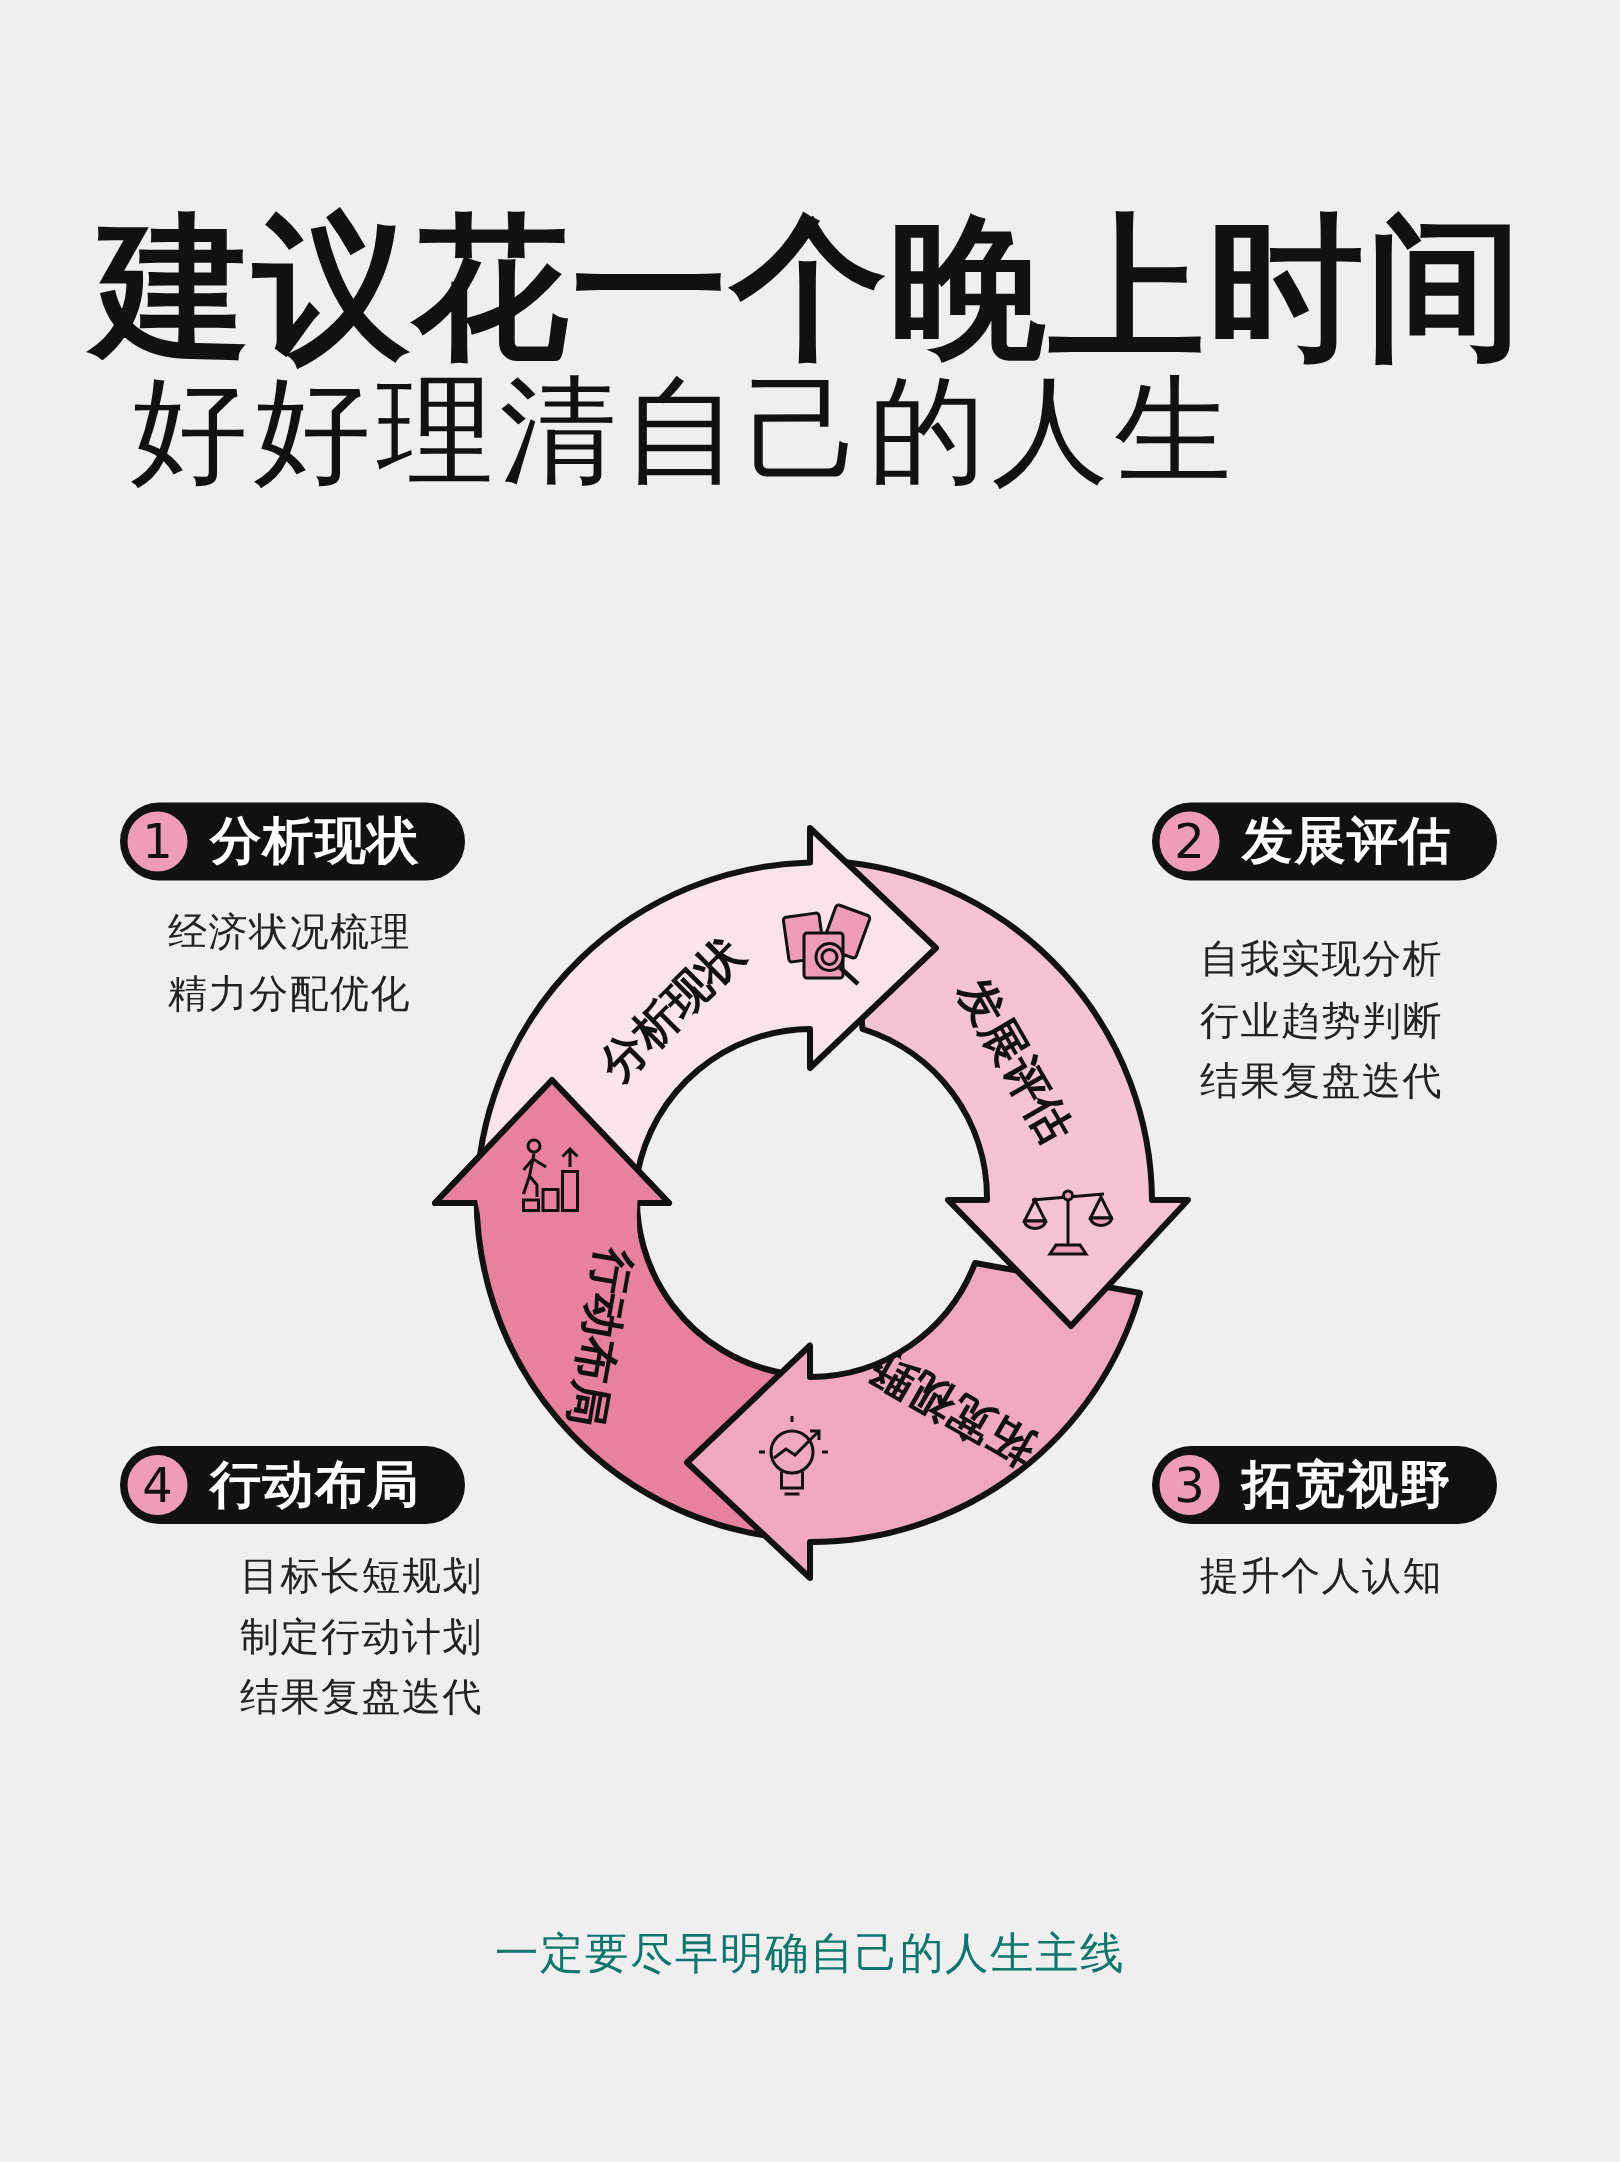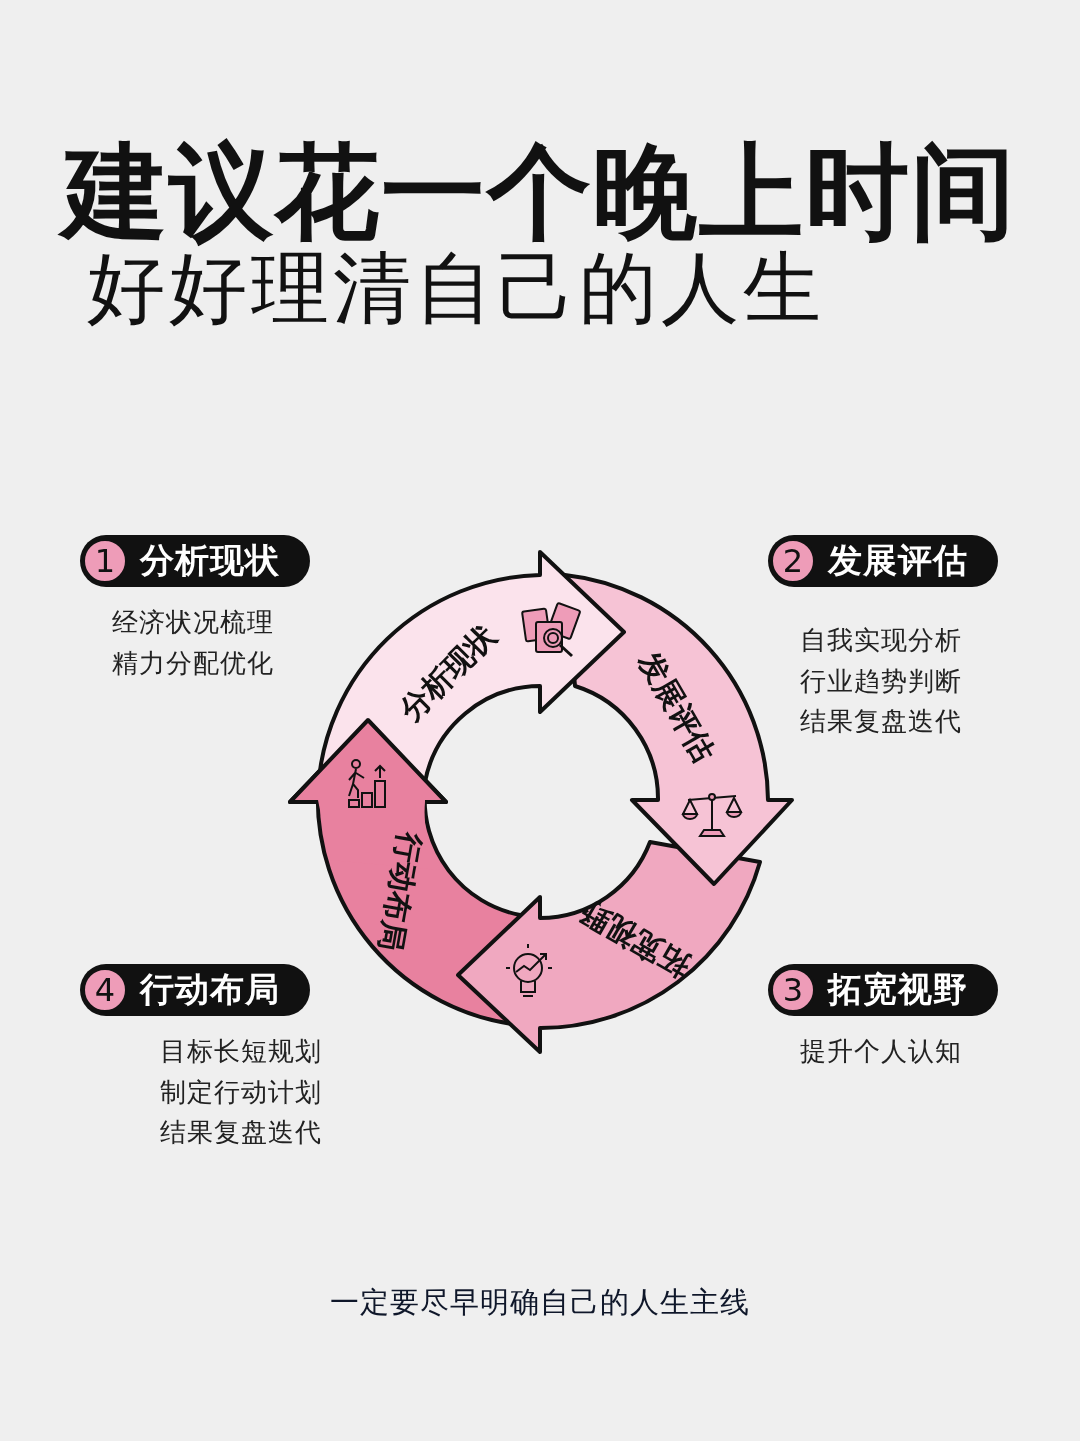--- a/index.html
+++ b/index.html
@@ -24,21 +24,21 @@
       box-sizing: border-box; margin-left: 2px; display: flex; align-items: center; justify-content: center;
       font-size: 32px; color: #111; font-weight: normal;
     }
     .pill .lbl {
       color: #fff; font-size: 34px; font-weight: bold; margin-left: 12px; letter-spacing: 1px;
     }
     .items { position: absolute; width: 220px; }
     .items div { font-size: 26px; line-height: 40.5px; letter-spacing: 1px; color: #222; }
     .footer {
       position: absolute; left: 0; top: 1283px; width: 1080px; text-align: center;
-      font-size: 29px; letter-spacing: 1px; color: #0f172a;
+      font-size: 29px; letter-spacing: 1px; color: #0f766e;
     }
     svg.ring { position: absolute; left: 0; top: 0; }
     .ringtext { font-family: "DejaVu Sans", "Liberation Sans", sans-serif; font-weight: bold; font-size: 30px; fill: #111; }
   </style>
 </head>
 <body>
 
 <div class="title1">建议花一个晚上时间</div>
 <div class="title2">好好理清自己的人生</div>
 

